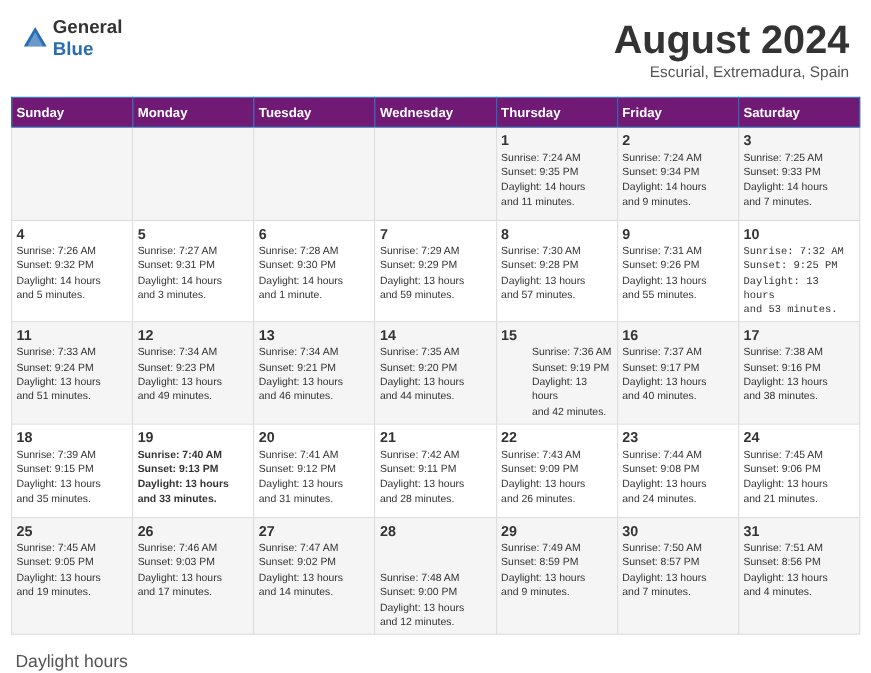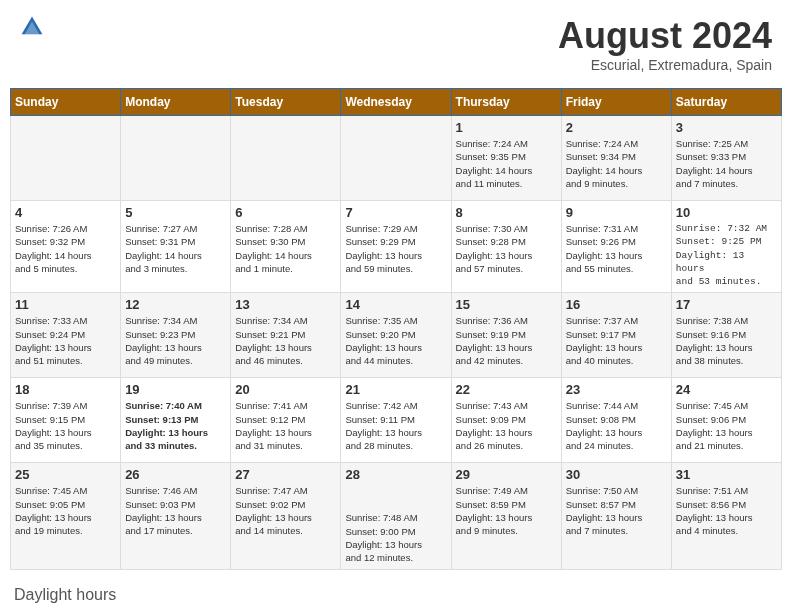--- a/index.html
+++ b/index.html
@@ -37,21 +37,21 @@
     .location {
       font-size: 14px;
       color: #555;
     }
     table {
       width: 100%;
       border-collapse: collapse;
       table-layout: fixed;
     }
     thead tr {
-      background-color: #a16207;
+      background-color: #701a75;
     }
     thead th {
       color: #fff;
       font-size: 12px;
       font-weight: bold;
       padding: 6px 4px;
       text-align: left;
       border: 1px solid #2a6db5;
     }
     tbody tr {
@@ -95,20 +95,24 @@
   </style>
 </head>
 <body>
 
 <div class="header-area">
   <div class="logo">
     <svg class="logo-icon" viewBox="0 0 30 30" xmlns="http://www.w3.org/2000/svg">
       <polygon points="15,2 28,24 2,24" fill="#2a6db5"></polygon>
       <polygon points="15,8 24,24 6,24" fill="#fff" opacity="0.3"></polygon>
     </svg>
+    <div>
+      <span style="font-size:17px;font-weight:bold;color:#333;">General</span><br>
+      <span style="font-size:17px;font-weight:bold;color:#2a6db5;">Blue</span>
+    </div>
   </div>
   <div class="title-area">
     <div class="month-year">August 2024</div>
     <div class="location">Escurial, Extremadura, Spain</div>
   </div>
 </div>
 
 <table>
   <thead>
     <tr>
@@ -224,21 +228,21 @@
         </td>
         <td>
           <span class="day-number">14</span>
           <div class="day-info" style="white-space: pre-line;">Sunrise: 7:35 AM
 Sunset: 9:20 PM
 Daylight: 13 hours
 and 44 minutes.</div>
         </td>
         <td>
           <span class="day-number">15</span>
-          <div class="day-info" style="white-space: pre-line;">Sunrise: 7:36 AM
+          <div class="day-info" style="white-space: pre-line; margin-left: 28px;">Sunrise: 7:36 AM
 Sunset: 9:19 PM
 Daylight: 13 hours
 and 42 minutes.</div>
         </td>
         <td>
           <span class="day-number">16</span>
           <div class="day-info" style="white-space: pre-line;">Sunrise: 7:37 AM
 Sunset: 9:17 PM
 Daylight: 13 hours
 and 40 minutes.</div>

